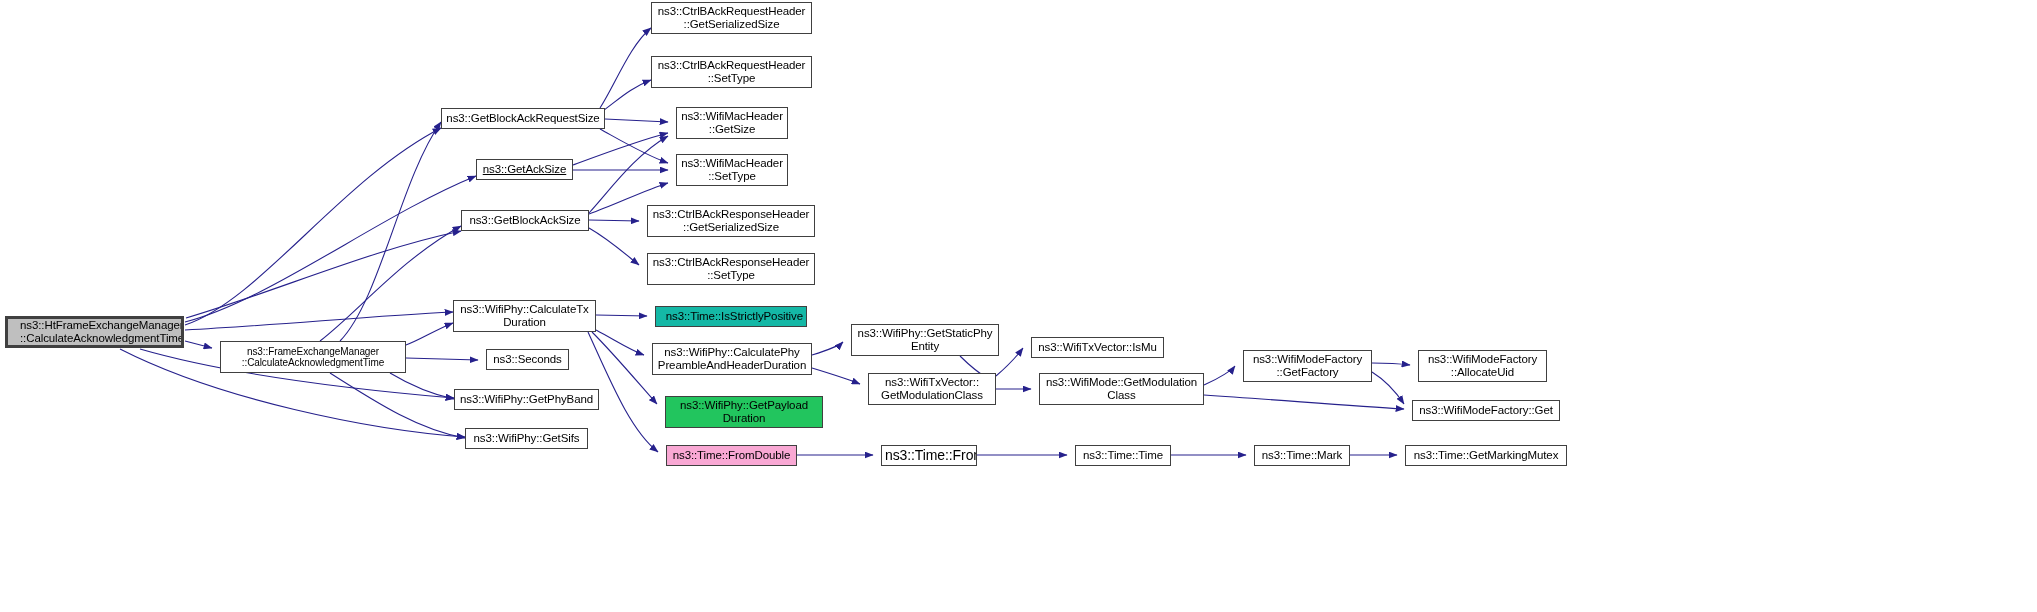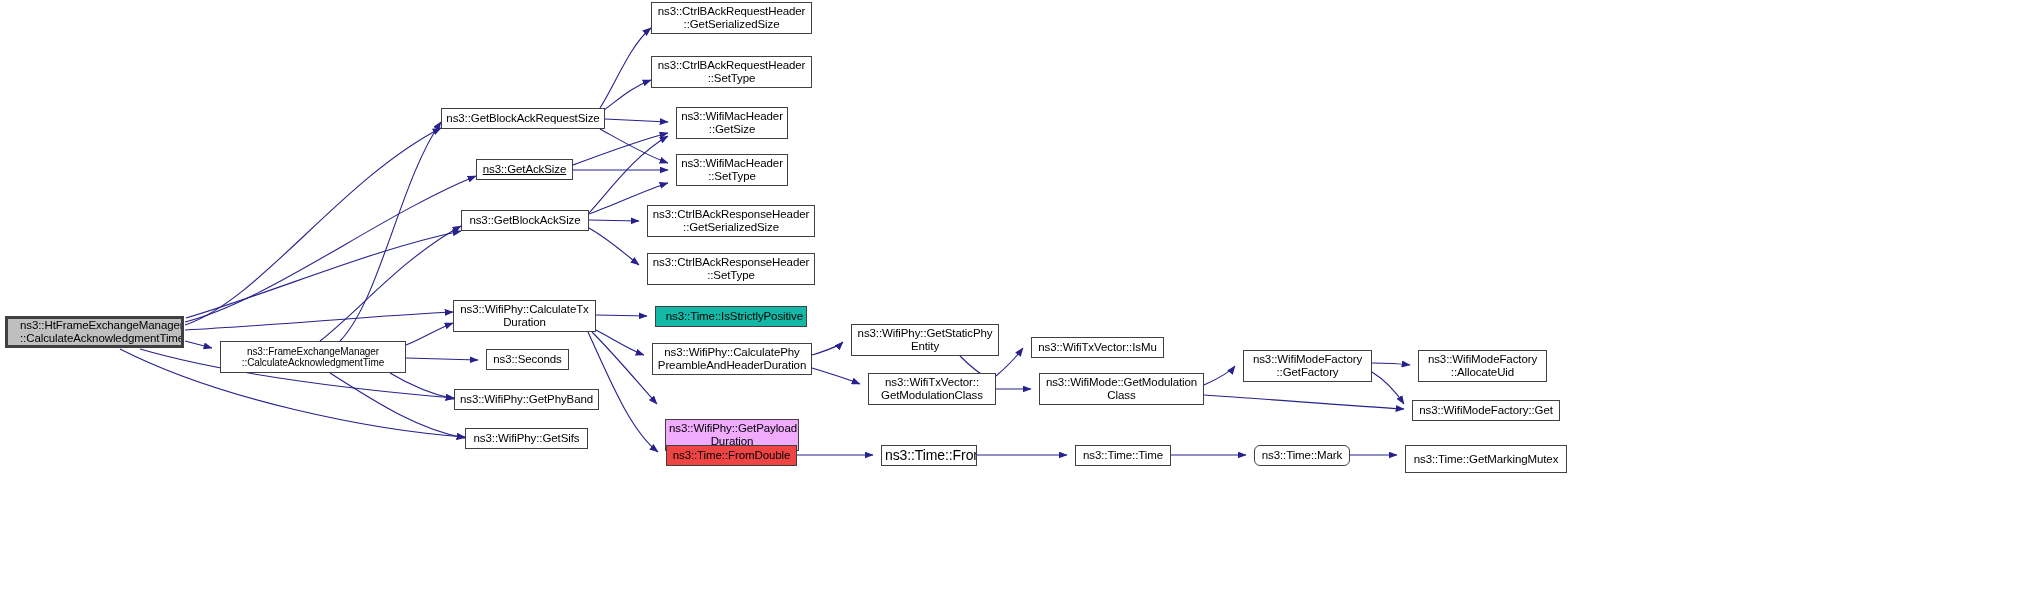--- a/index.html
+++ b/index.html
@@ -125,33 +125,33 @@
 ::GetSize</span></div>
       <div class="node" style="left: 676px; top: 154px; width: 112px; height: 32px; font-size: 11.5px; background: rgb(255, 255, 255); border-color: rgb(64, 64, 64); color: rgb(0, 0, 0);"><span class="node-label">ns3::WifiMacHeader
 ::SetType</span></div>
       <div class="node" style="left: 647px; top: 205px; width: 168px; height: 32px; font-size: 11.5px; background: rgb(255, 255, 255); border-color: rgb(64, 64, 64); color: rgb(0, 0, 0);"><span class="node-label">ns3::CtrlBAckResponseHeader
 ::GetSerializedSize</span></div>
       <div class="node" style="left: 647px; top: 253px; width: 168px; height: 32px; font-size: 11.5px; background: rgb(255, 255, 255); border-color: rgb(64, 64, 64); color: rgb(0, 0, 0);"><span class="node-label">ns3::CtrlBAckResponseHeader
 ::SetType</span></div>
       <div class="node" style="left: 655px; top: 306px; width: 152px; height: 21px; font-size: 11.5px; background: #14b8a6; border-color: rgb(64, 64, 64); color: rgb(0, 0, 0); text-align: right;"><span class="node-label">ns3::Time::IsStrictlyPositive</span></div>
       <div class="node" style="left: 652px; top: 343px; width: 160px; height: 32px; font-size: 11.5px; background: rgb(255, 255, 255); border-color: rgb(64, 64, 64); color: rgb(0, 0, 0); justify-content: center;"><span class="node-label">ns3::WifiPhy::CalculatePhy
 PreambleAndHeaderDuration</span></div>
-      <div class="node" style="left: 665px; top: 396px; width: 134px; height: 32px; font-size: 11.5px; background: #f0abfc; border-color: rgb(64, 64, 64); color: rgb(0, 0, 0); margin-top: 23px;"><span class="node-label">ns3::WifiPhy::GetPayload
+      <div class="node" style="left: 665px; top: 396px; width: 158px; height: 32px; font-size: 11.5px; background: #22c55e; border-color: rgb(64, 64, 64); color: rgb(0, 0, 0);"><span class="node-label">ns3::WifiPhy::GetPayload
 Duration</span></div>
-      <div class="node" style="left: 666px; top: 445px; width: 131px; height: 21px; font-size: 11.5px; background: #ef4444; border-color: rgb(64, 64, 64); color: rgb(0, 0, 0); text-align: center;"><span class="node-label">ns3::Time::FromDouble</span></div>
+      <div class="node" style="left: 666px; top: 445px; width: 131px; height: 21px; font-size: 11.5px; background: #f9a8d4; border-color: rgb(64, 64, 64); color: rgb(0, 0, 0); text-align: center;"><span class="node-label">ns3::Time::FromDouble</span></div>
       <div class="node" style="left: 851px; top: 324px; width: 148px; height: 32px; font-size: 11.5px; background: rgb(255, 255, 255); border-color: rgb(64, 64, 64); color: rgb(0, 0, 0);"><span class="node-label">ns3::WifiPhy::GetStaticPhy
 Entity</span></div>
       <div class="node" style="left: 868px; top: 373px; width: 128px; height: 32px; font-size: 11.5px; background: rgb(255, 255, 255); border-color: rgb(64, 64, 64); color: rgb(0, 0, 0);"><span class="node-label">ns3::WifiTxVector::
 GetModulationClass</span></div>
       <div class="node" style="left: 881px; top: 445px; width: 96px; height: 21px; font-size: 14px; background: rgb(255, 255, 255); border-color: rgb(64, 64, 64); color: rgb(0, 0, 0);"><span class="node-label">ns3::Time::From</span></div>
       <div class="node" style="left: 1031px; top: 337px; width: 133px; height: 21px; font-size: 11.5px; background: rgb(255, 255, 255); border-color: rgb(64, 64, 64); color: rgb(0, 0, 0);"><span class="node-label">ns3::WifiTxVector::IsMu</span></div>
       <div class="node" style="left: 1039px; top: 373px; width: 165px; height: 32px; font-size: 11.5px; background: rgb(255, 255, 255); border-color: rgb(64, 64, 64); color: rgb(0, 0, 0);"><span class="node-label">ns3::WifiMode::GetModulation
 Class</span></div>
       <div class="node" style="left: 1075px; top: 445px; width: 96px; height: 21px; font-size: 11.5px; background: rgb(255, 255, 255); border-color: rgb(64, 64, 64); color: rgb(0, 0, 0);"><span class="node-label">ns3::Time::Time</span></div>
       <div class="node" style="left: 1243px; top: 350px; width: 129px; height: 32px; font-size: 11.5px; background: rgb(255, 255, 255); border-color: rgb(64, 64, 64); color: rgb(0, 0, 0);"><span class="node-label">ns3::WifiModeFactory
 ::GetFactory</span></div>
-      <div class="node" style="left: 1254px; top: 445px; width: 96px; height: 21px; font-size: 11.5px; background: rgb(255, 255, 255); border-color: rgb(64, 64, 64); color: rgb(0, 0, 0); border-radius: 6px;"><span class="node-label">ns3::Time::Mark</span></div>
+      <div class="node" style="left: 1254px; top: 445px; width: 96px; height: 21px; font-size: 11.5px; background: rgb(255, 255, 255); border-color: rgb(64, 64, 64); color: rgb(0, 0, 0);"><span class="node-label">ns3::Time::Mark</span></div>
       <div class="node" style="left: 1418px; top: 350px; width: 129px; height: 32px; font-size: 11.5px; background: rgb(255, 255, 255); border-color: rgb(64, 64, 64); color: rgb(0, 0, 0);"><span class="node-label">ns3::WifiModeFactory
 ::AllocateUid</span></div>
       <div class="node" style="left: 1412px; top: 400px; width: 148px; height: 21px; font-size: 11.5px; background: rgb(255, 255, 255); border-color: rgb(64, 64, 64); color: rgb(0, 0, 0);"><span class="node-label">ns3::WifiModeFactory::Get</span></div>
-      <div class="node" style="left: 1405px; top: 445px; width: 162px; height: 28px; font-size: 11.5px; background: rgb(255, 255, 255); border-color: rgb(64, 64, 64); color: rgb(0, 0, 0);"><span class="node-label">ns3::Time::GetMarkingMutex</span></div>
+      <div class="node" style="left: 1405px; top: 445px; width: 162px; height: 21px; font-size: 11.5px; background: rgb(255, 255, 255); border-color: rgb(64, 64, 64); color: rgb(0, 0, 0);"><span class="node-label">ns3::Time::GetMarkingMutex</span></div>
     </div>
 </div>
 
 </body></html>

